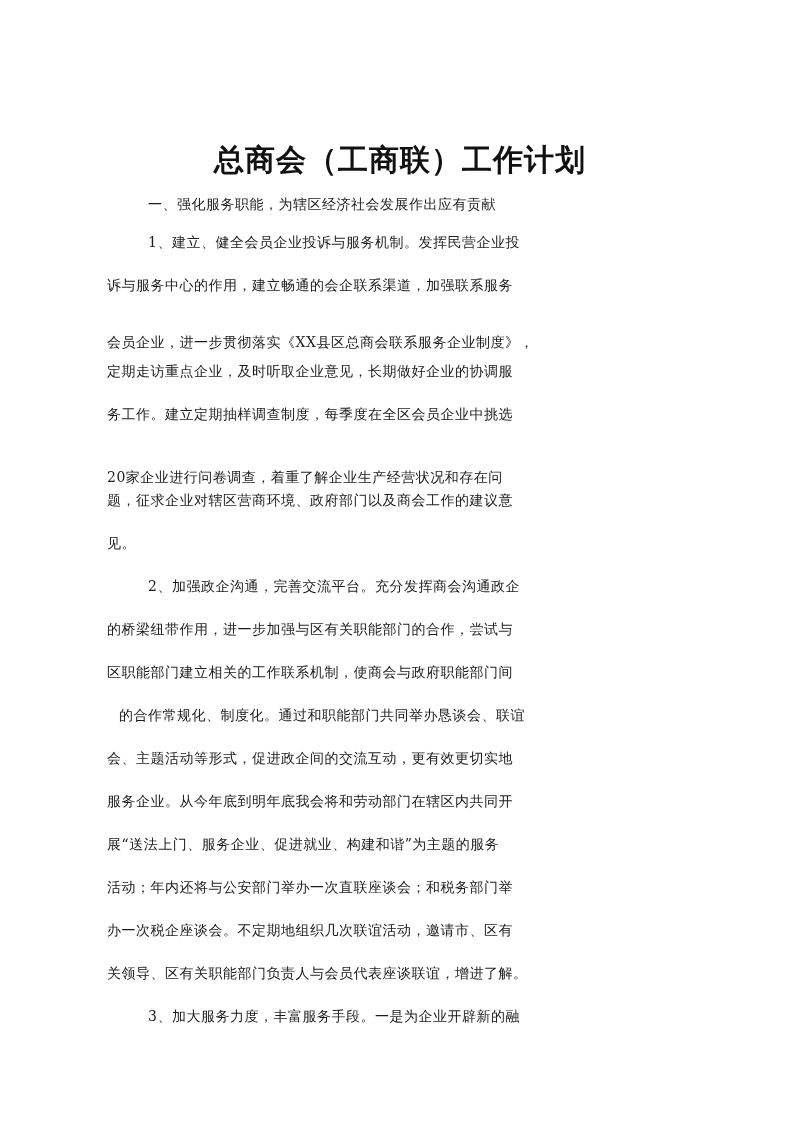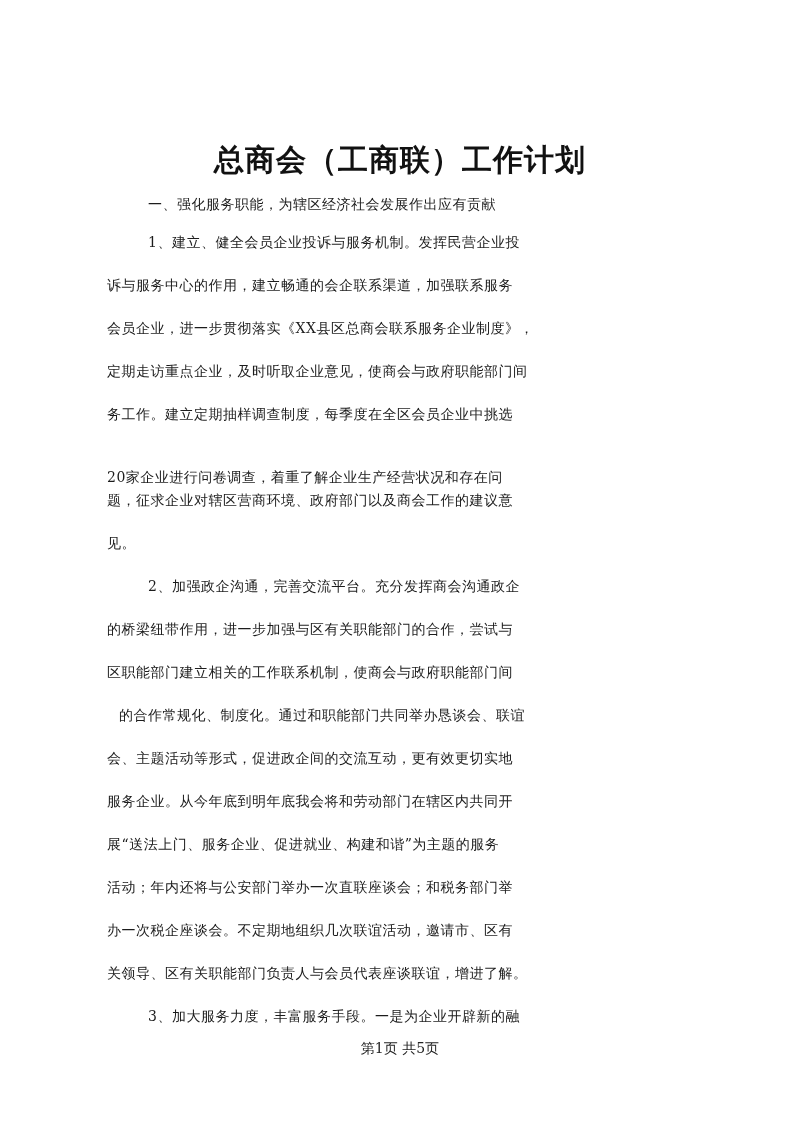--- a/index.html
+++ b/index.html
@@ -16,32 +16,31 @@
 </style>
 </head>
 <body>
 
 <div class="page">
   <div class="title">总商会（工商联）工作计划</div>
   <div class="line indent" style="top:196px">一、强化服务职能，为辖区经济社会发展作出应有贡献</div>
   <div id="body-lines">
       <div class="line indent" style="top: 234px;">1、建立、健全会员企业投诉与服务机制。发挥民营企业投</div>
       <div class="line" style="top: 277px;">诉与服务中心的作用，建立畅通的会企联系渠道，加强联系服务</div>
-      <div class="line" style="top: 320px; text-align: right;">会员企业，进一步贯彻落实《XX县区总商会联系服务企业制度》，</div>
-      <div class="line" style="top: 363px;">定期走访重点企业，及时听取企业意见，使商会与政府职能部门间</div>
+      <div class="line" style="top: 334px; text-align: right;">会员企业，进一步贯彻落实《XX县区总商会联系服务企业制度》，</div>
+      <div class="line" style="top: 363px;">定期走访重点企业，及时听取企业意见，长期做好企业的协调服</div>
       <div class="line" style="top: 406px;">务工作。建立定期抽样调查制度，每季度在全区会员企业中挑选</div>
       <div class="line" style="top: 469px;">20家企业进行问卷调查，着重了解企业生产经营状况和存在问</div>
       <div class="line" style="top: 492px;">题，征求企业对辖区营商环境、政府部门以及商会工作的建议意</div>
       <div class="line" style="top: 535px;">见。</div>
       <div class="line indent" style="top: 578px;">2、加强政企沟通，完善交流平台。充分发挥商会沟通政企</div>
       <div class="line" style="top: 621px;">的桥梁纽带作用，进一步加强与区有关职能部门的合作，尝试与</div>
       <div class="line" style="top: 664px;">区职能部门建立相关的工作联系机制，使商会与政府职能部门间</div>
       <div class="line" style="top: 707px; margin-left: 12px;">的合作常规化、制度化。通过和职能部门共同举办恳谈会、联谊</div>
       <div class="line" style="top: 750px;">会、主题活动等形式，促进政企间的交流互动，更有效更切实地</div>
       <div class="line" style="top: 793px;">服务企业。从今年底到明年底我会将和劳动部门在辖区内共同开</div>
       <div class="line" style="top: 836px;">展“送法上门、服务企业、促进就业、构建和谐”为主题的服务</div>
       <div class="line" style="top: 879px;">活动；年内还将与公安部门举办一次直联座谈会；和税务部门举</div>
       <div class="line" style="top: 922px;">办一次税企座谈会。不定期地组织几次联谊活动，邀请市、区有</div>
       <div class="line" style="top: 965px;">关领导、区有关职能部门负责人与会员代表座谈联谊，增进了解。</div>
       <div class="line indent" style="top: 1008px;">3、加大服务力度，丰富服务手段。一是为企业开辟新的融</div>
     </div>
-  <div class="footer">第1页 共5页</div>
 </div>
 
 </body></html>

